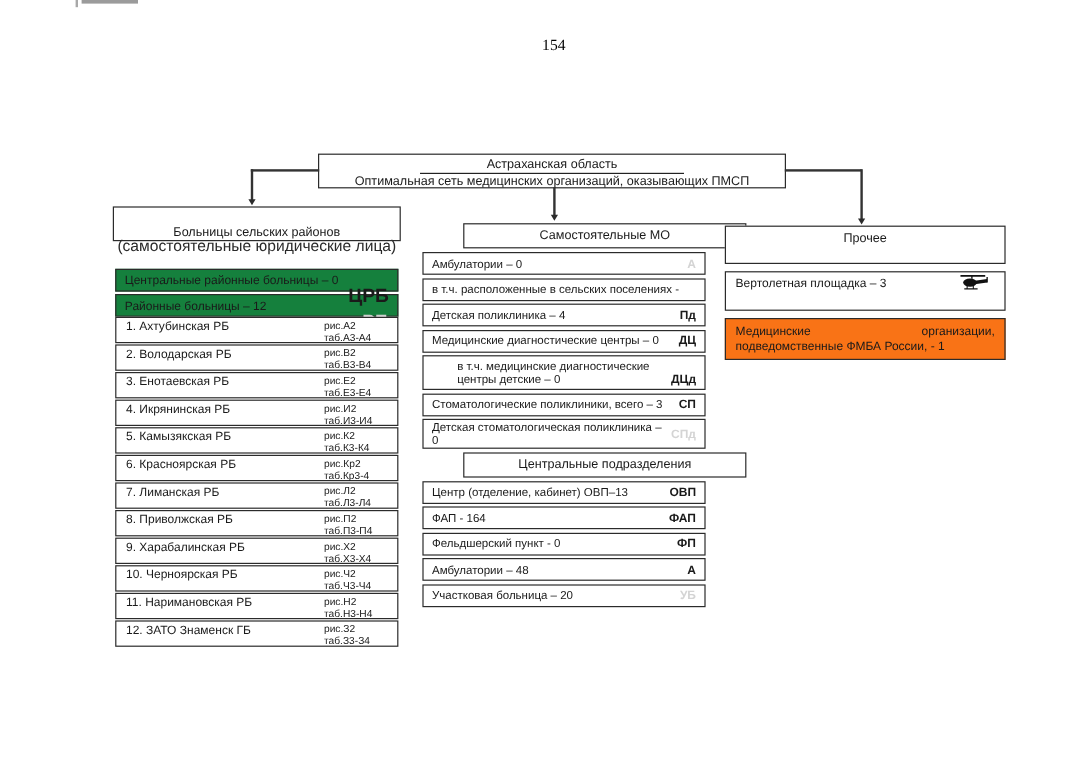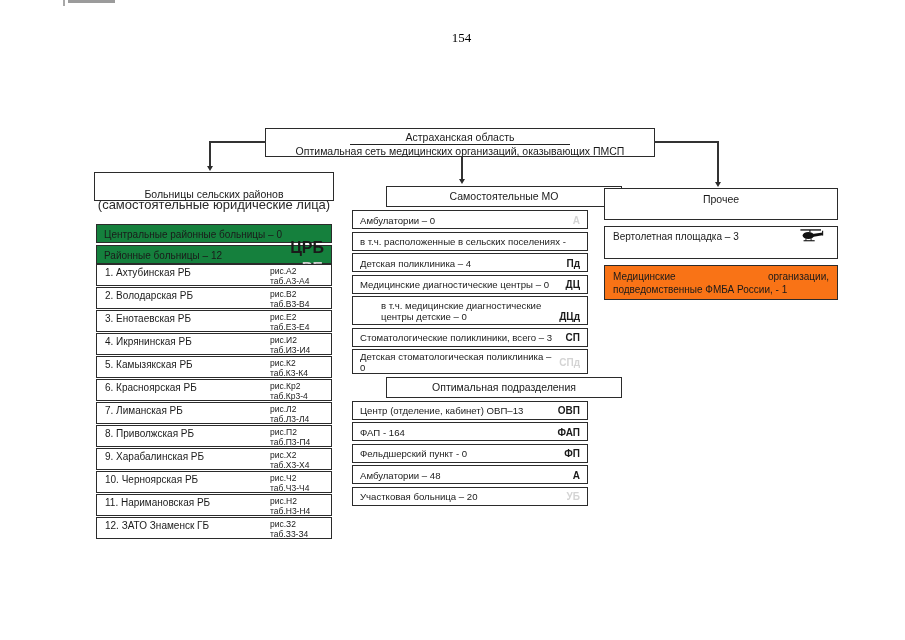--- a/index.html
+++ b/index.html
@@ -215,21 +215,21 @@
   </div>
       <div class="m-row">
     <span class="label">Стоматологические поликлиники, всего – 3</span>
     <span class="code">СП</span>
   </div>
       <div class="m-row">
     <span class="label">Детская стоматологическая поликлиника – 0</span>
     <span class="code faint">СПд</span>
   </div>
     </div>
-  <div class="hdr mid-header mid-subheader">Оптимальная подразделения</div>
+  <div class="hdr mid-header mid-subheader">Центральные подразделения</div>
   <div id="mid-units">
       <div class="m-row">
     <span class="label">Центр (отделение, кабинет) ОВП–13</span>
     <span class="code">ОВП</span>
   </div>
       <div class="m-row">
     <span class="label">ФАП - 164</span>
     <span class="code">ФАП</span>
   </div>
       <div class="m-row">

